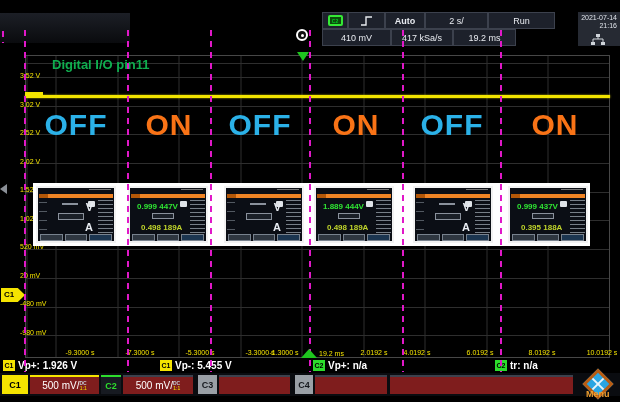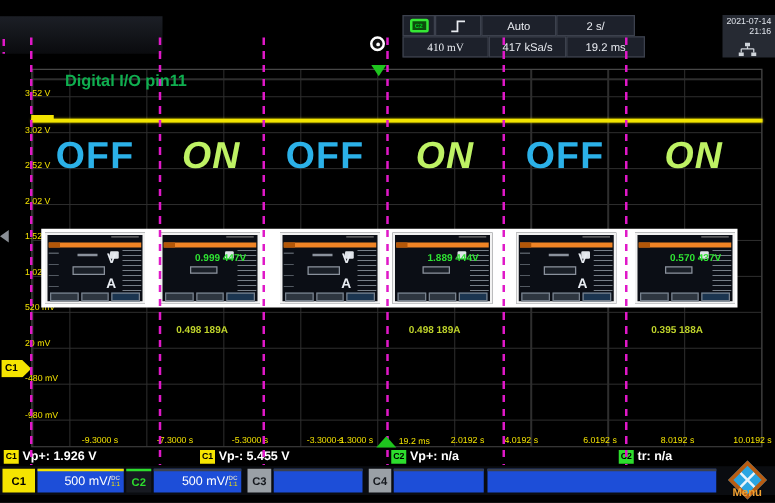--- a/index.html
+++ b/index.html
@@ -40,21 +40,21 @@
 
   .vlabel{position:absolute;left:20px;color:#f5e400;font-size:7px;z-index:5;white-space:nowrap;}
   .tlabel{position:absolute;top:349px;width:44px;text-align:center;color:#f5e400;font-size:7px;
     z-index:5;white-space:nowrap;}
 
   .siglabel{position:absolute;left:52px;top:57px;color:#0fae4f;font-size:13px;font-weight:600;z-index:9;}
 
   .seg{position:absolute;top:108px;width:92px;text-align:center;font-size:30px;font-weight:bold;
     letter-spacing:1px;z-index:10;}
   .seg.off{color:#2bb1e8;}
-  .seg.on{color:#bef264;font-style:italic;}
+  .seg.on{color:#f97316;}
 
   .dash{position:absolute;top:30px;height:342px;width:2px;z-index:40;
     background:repeating-linear-gradient(to bottom,#e018c8 0 6px,transparent 6px 11px);}
   .minidash{position:absolute;left:2px;top:31px;width:2px;height:12px;z-index:40;
     background:repeating-linear-gradient(to bottom,#e018c8 0 6px,transparent 6px 11px);}
 
   .strip{position:absolute;left:33px;top:183px;width:557px;height:63px;background:#fff;z-index:20;}
 
   
   .thumb{position:absolute;top:186px;width:80px;height:57px;border:2px solid #f2f2f2;
@@ -67,23 +67,23 @@
   .thumb .menucol{position:absolute;right:1px;top:2px;width:15px;height:34px;opacity:.75;
     background:repeating-linear-gradient(to bottom,#9aa4ae 0 1px,transparent 1px 4px);}
   .thumb .leftcol{position:absolute;left:1px;top:4px;width:8px;height:28px;opacity:.5;
     background:repeating-linear-gradient(to bottom,#9aa4ae 0 1px,transparent 1px 9px);}
   .thumb .cam{position:absolute;right:19px;top:3px;width:7px;height:6px;background:#dfe3e8;border-radius:1px;}
   .thumb .bigV{position:absolute;right:21px;top:3px;color:#e8ecf2;font-size:11px;font-weight:bold;}
   .thumb .bigA{position:absolute;right:21px;top:23px;color:#e8ecf2;font-size:11px;font-weight:bold;}
   .thumb .box{position:absolute;left:20px;top:15px;width:26px;height:7px;border:1px solid #8a919c;
     background:#1a1f27;}
   .thumb .dashlbl{position:absolute;left:24px;top:5px;width:16px;height:2px;background:#8a919c;}
-  .thumb .vread{position:absolute;left:26px;top:4px;color:#2fe433;font-size:8px;font-weight:bold;white-space:nowrap;}
+  .thumb .vread{position:absolute;left:7px;top:4px;color:#2fe433;font-size:8px;font-weight:bold;white-space:nowrap;}
   .thumb .midbox{position:absolute;left:22px;top:15px;width:22px;height:6px;border:1px solid #8a919c;background:#1a1f27;}
-  .thumb .aread{position:absolute;left:11px;top:25px;color:#bfd32b;font-size:8px;font-weight:bold;white-space:nowrap;margin-top:36px;}
+  .thumb .aread{position:absolute;left:11px;top:25px;color:#bfd32b;font-size:8px;font-weight:bold;white-space:nowrap;}
   .thumb .btns{position:absolute;left:2px;right:2px;bottom:1px;height:7px;display:flex;}
   .thumb .btn{flex:1;margin-right:2px;background:#2e3640;border:1px solid #78828e;}
   .thumb .btn:last-child{margin-right:0;background:#1b3550;}
 
   
   .pin{position:absolute;left:296px;top:29px;width:12px;height:12px;border:2px solid #fff;
     border-radius:50%;background:#111;z-index:50;}
   .pin::after{content:"";position:absolute;left:3px;top:3px;width:3px;height:3px;background:#fff;border-radius:50%;}
   .trigT{position:absolute;left:297px;top:52px;width:0;height:0;z-index:50;
     border-left:6px solid transparent;border-right:6px solid transparent;border-top:9px solid #1ec41e;}
@@ -105,22 +105,22 @@
   .mbadge.g{background:#2ddd2d;color:#000;}
   .mtext{color:#fff;font-size:10px;font-weight:bold;white-space:nowrap;}
 
   
   .chbar{position:absolute;left:0;top:373px;width:620px;height:23px;background:#0a0c10;z-index:35;}
   .chbar .item{position:absolute;top:2px;height:19px;}
   .badge{display:flex;align-items:center;justify-content:center;font-size:9px;font-weight:bold;}
   .badge.c1{background:#f5e400;color:#000;}
   .badge.c2{background:#171a21;color:#2ddd2d;border-top:2px solid #2ddd2d;}
   .badge.gray{background:#9aa0a6;color:#15181d;}
-  .vcell{background:#1d4ed8;border-top:2px solid #3c414d;display:flex;align-items:center;
-    justify-content:flex-end;padding:0 3px;}
+  .vcell{background:#7f1d1d;border-top:2px solid #3c414d;display:flex;align-items:center;
+    justify-content:center;padding:0 3px;}
   .vcell.c1{border-top-color:#f5e400;}
   .vcell .scale{color:#fff;font-size:10px;white-space:nowrap;}
   .coup{display:flex;flex-direction:column;align-items:flex-end;line-height:5px;}
   .coup .dc{color:#c3c9d1;font-size:5px;font-weight:bold;}
   .coup .probe{color:#f5e400;font-size:5px;}
 
   
   .logo{position:absolute;left:587px;top:373px;width:22px;height:22px;background:#2aa5e2;
     border:3px solid #b85c12;transform:rotate(45deg);z-index:45;
     background-image:linear-gradient(#e8f4fb,#e8f4fb),linear-gradient(#e8f4fb,#e8f4fb);
@@ -137,25 +137,26 @@
   <div class="tbar">
     <div class="row">
       <div class="cell" style="width:26px;">
         <span class="c2badge">C2</span>
       </div>
       <div class="cell" style="width:37px;">
         <svg width="18" height="14" viewBox="0 0 18 14">
           <path d="M3 11 H8 V3 H14 M8 11 v-2 M8 5 v-2" stroke="#e8ebf0" stroke-width="1.4" fill="none"></path>
         </svg>
       </div>
-      <div class="cell" style="width:60px;">Auto</div>
+      <div class="cell" style="width:40px;font-weight:bold;">Auto</div>
       <div class="cell" style="width:63px;">2 s/</div>
+      <div class="cell" style="width:67px;">Run</div>
     </div>
     <div class="row">
-      <div class="cell" style="width:69px;font-family:Liberation Serif, serif;">410 mV</div>
+      <div class="cell" style="width:69px;">410 mV</div>
       <div class="cell" style="width:62px;">417 kSa/s</div>
       <div class="cell" style="width:63px;">19.2 ms</div>
     </div>
   </div>
 
   <div class="datecell">
     <div>2021-07-14</div>
     <div>21:16</div>
     <svg class="lanicon" width="16" height="11" viewBox="0 0 16 11">
       <rect x="6" y="0" width="4" height="3" fill="#cfd4da"></rect>
@@ -292,21 +293,21 @@
         </div>
     </div>
   </div>
 
   <div class="thumb" style="left:508px;">
     <div class="trow"></div>
     <div class="obar"></div>
     <div class="body">
       <div class="menucol"></div>
       <div class="cam"></div>
-      <div class="vread">0.570 437V</div>
+      <div class="vread">0.999 437V</div>
       <div class="midbox"></div>
       <div class="aread">0.395 188A</div>
       <div class="btns">
           <div class="btn"></div>
           <div class="btn"></div>
           <div class="btn"></div>
         </div>
     </div>
   </div>
 

